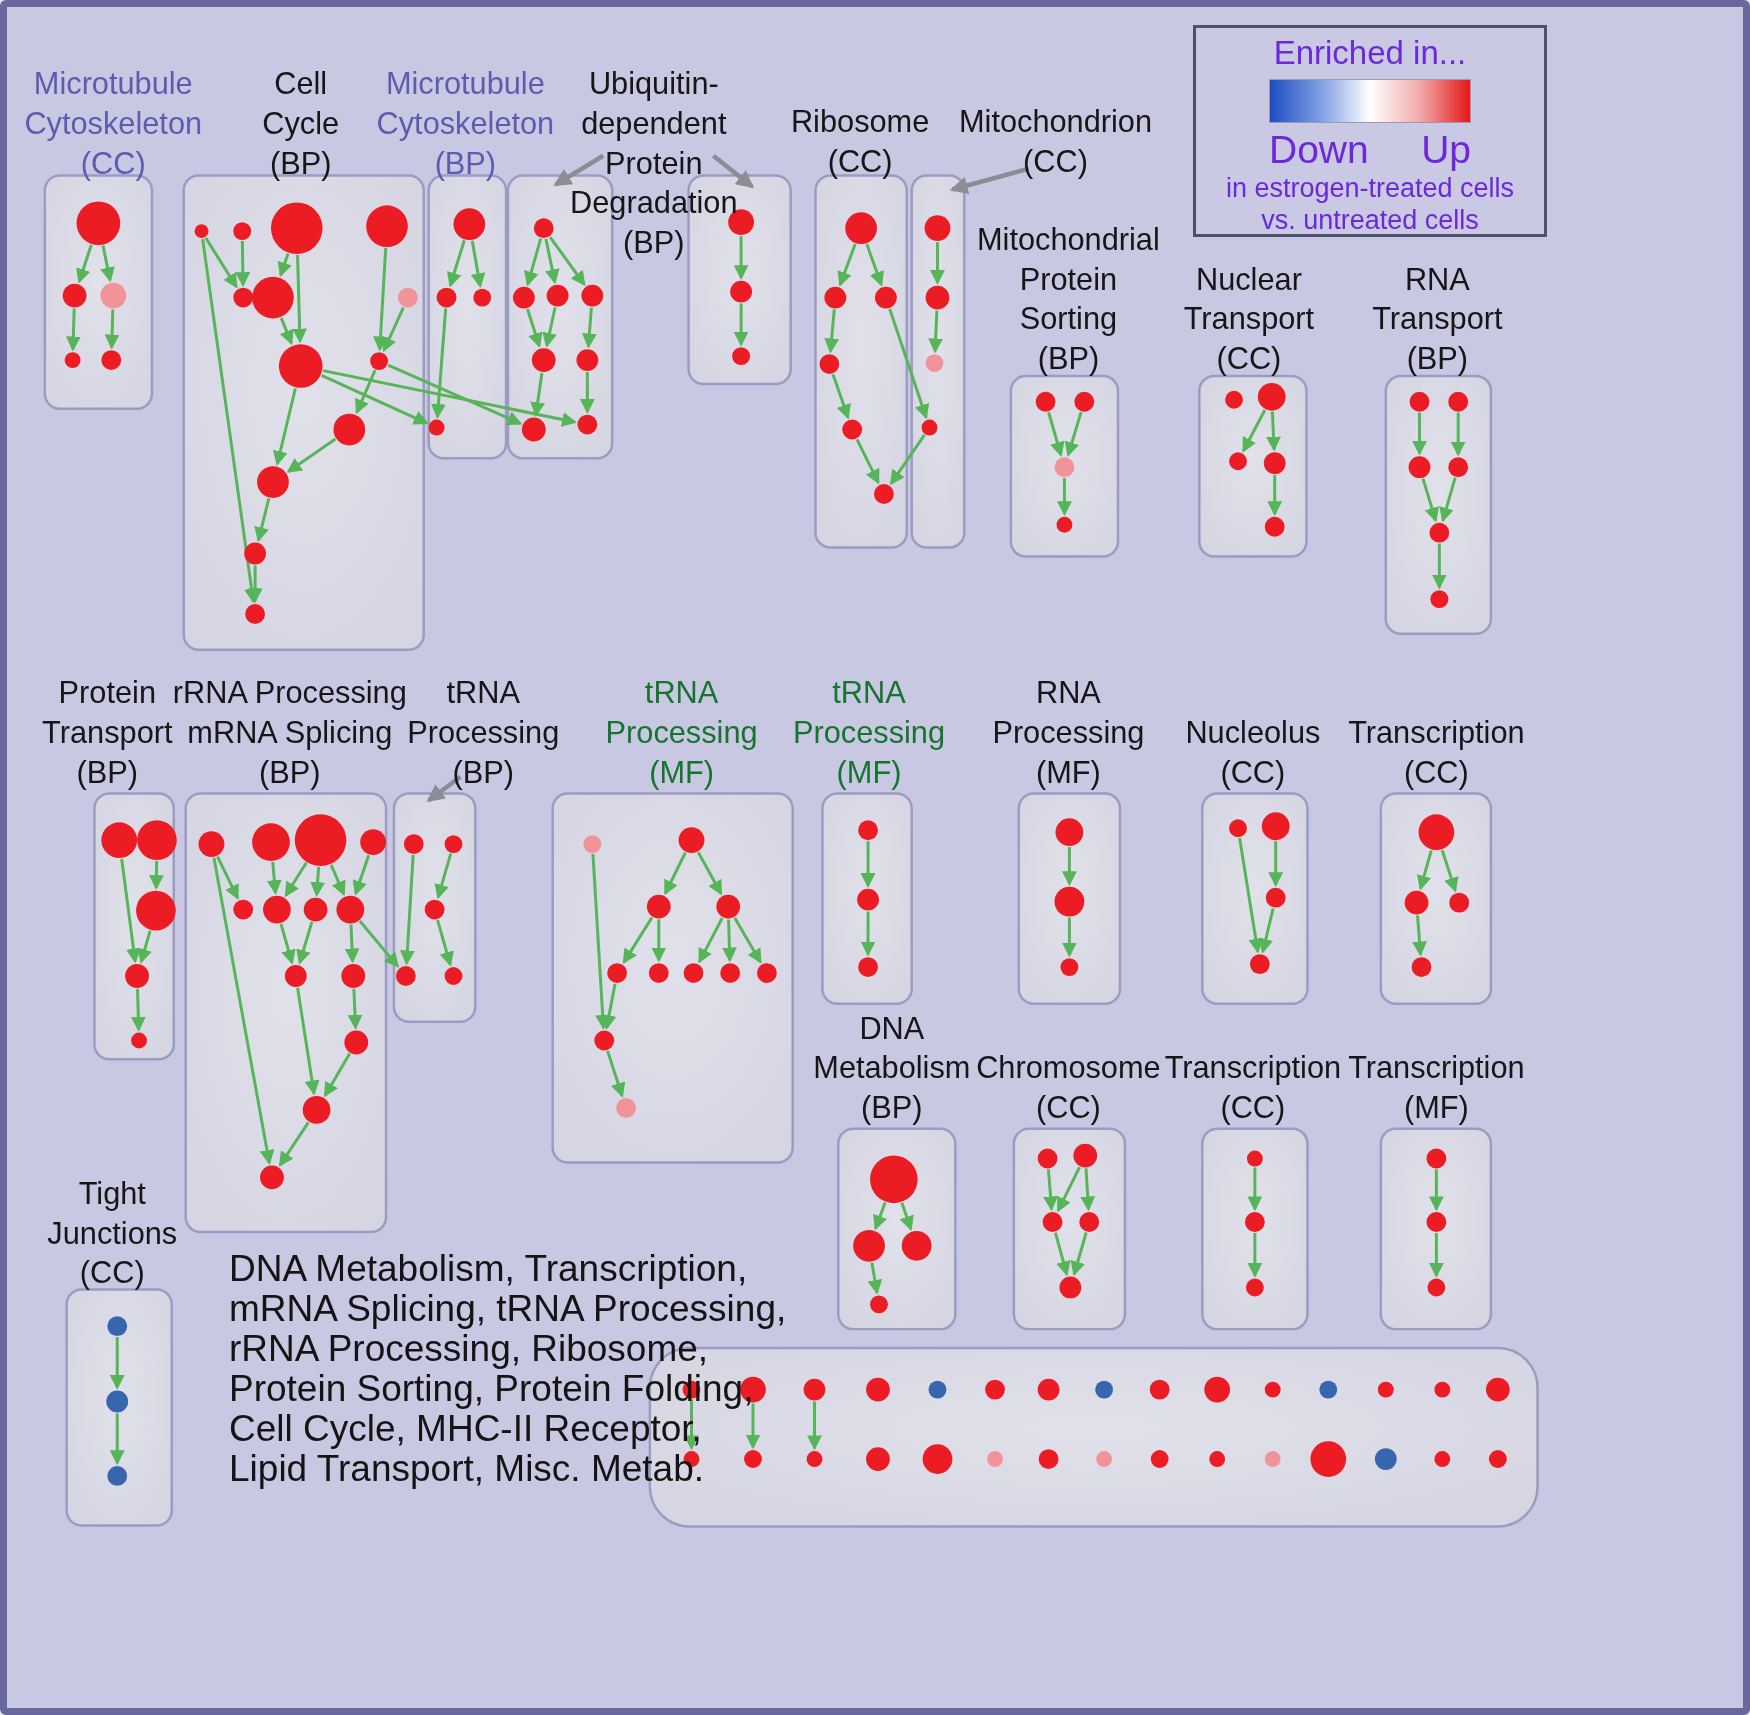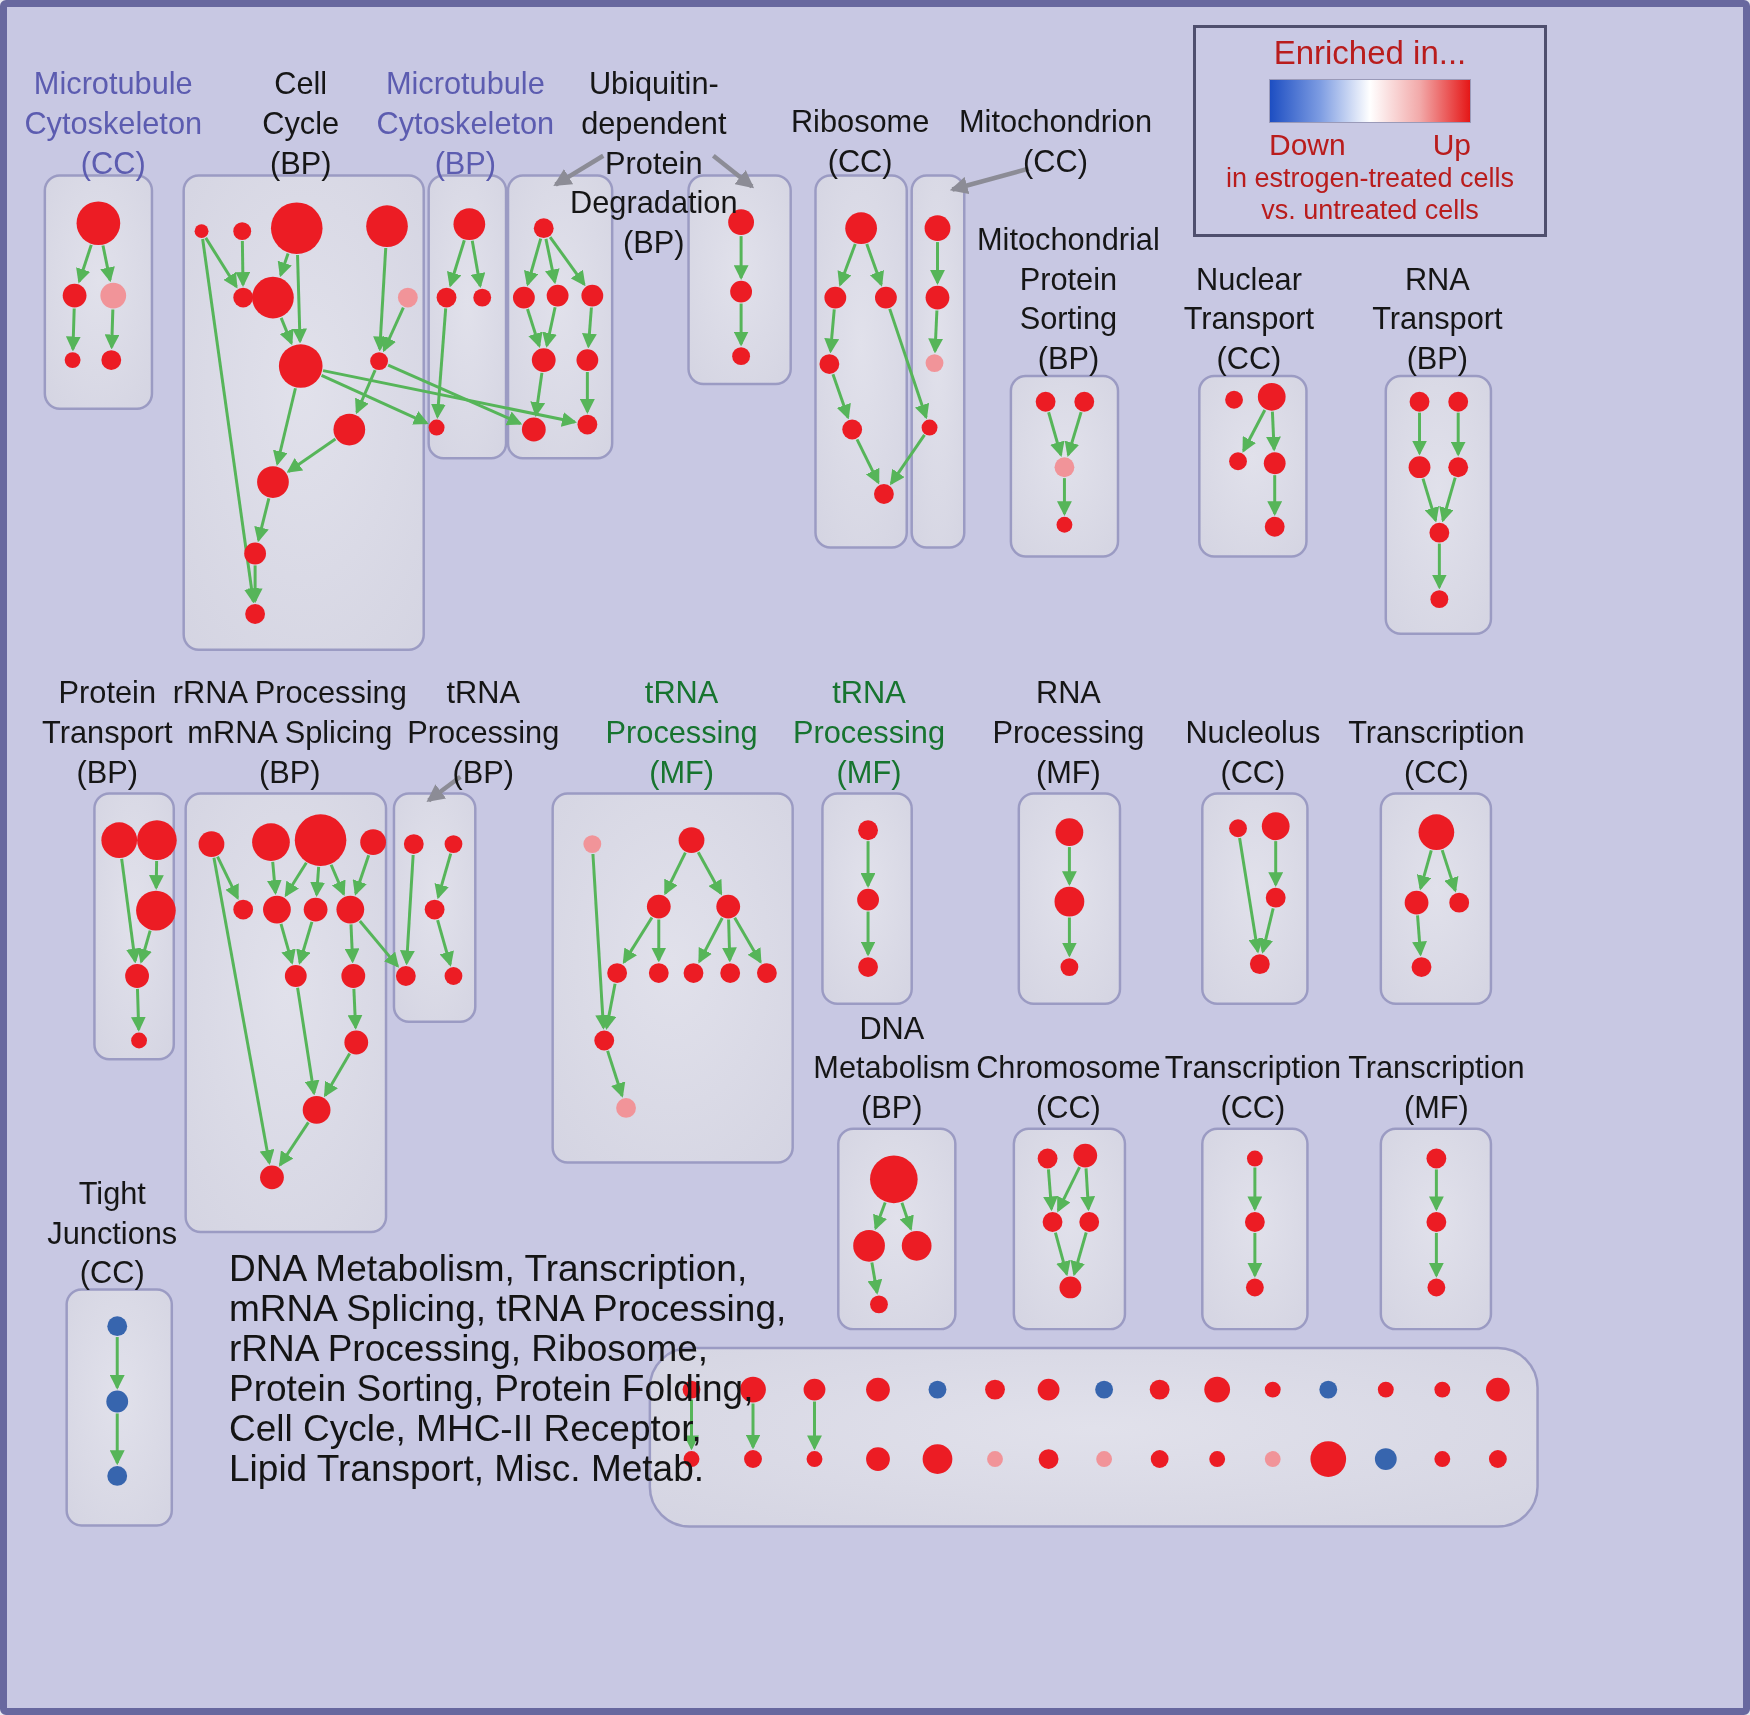--- a/index.html
+++ b/index.html
@@ -5,25 +5,25 @@
   * { margin:0; padding:0; box-sizing:border-box; }
   html,body { background:#e8e8f0; font-family:"Liberation Sans", sans-serif; }
   #figure {
     position:relative; width:1750px; height:1715px;
     background:#c8c8e3; border:7px solid #68689f; border-radius:6px; overflow:hidden;
   }
   #diagram { position:absolute; left:0; top:0; width:100%; height:100%; }
   .cl-label { font-size:31px; font-family:"Liberation Sans", sans-serif; }
   #legend {
     position:absolute; left:1186px; top:18px; width:354px; height:212px;
-    background:#c9c9e4; border:3px solid #4f4f6e; text-align:center; color:#b91c1c;
+    background:#c9c9e4; border:3px solid #4f4f6e; text-align:center; color:#6d28d9;
   }
   .legend-title { font-size:33px; margin-top:6px; }
   .legend-bar { width:202px; height:44px; margin:7px auto 5px auto; border:1px solid #9a9ab8; }
-  .legend-ends { display:flex; justify-content:space-between; padding:0 73px; font-size:30px; }
+  .legend-ends { display:flex; justify-content:space-between; padding:0 73px; font-size:39px; }
   .legend-sub { font-size:27px; line-height:32px; }
   #misc-note {
     position:absolute; left:222px; top:1242px;
     font-size:37px; line-height:40px; color:#141414; white-space:nowrap;
   }
 </style>
 </head>
 <body>
 
 <div id="figure" style="background: rgb(200, 200, 227); border-color: rgb(104, 104, 159);">

